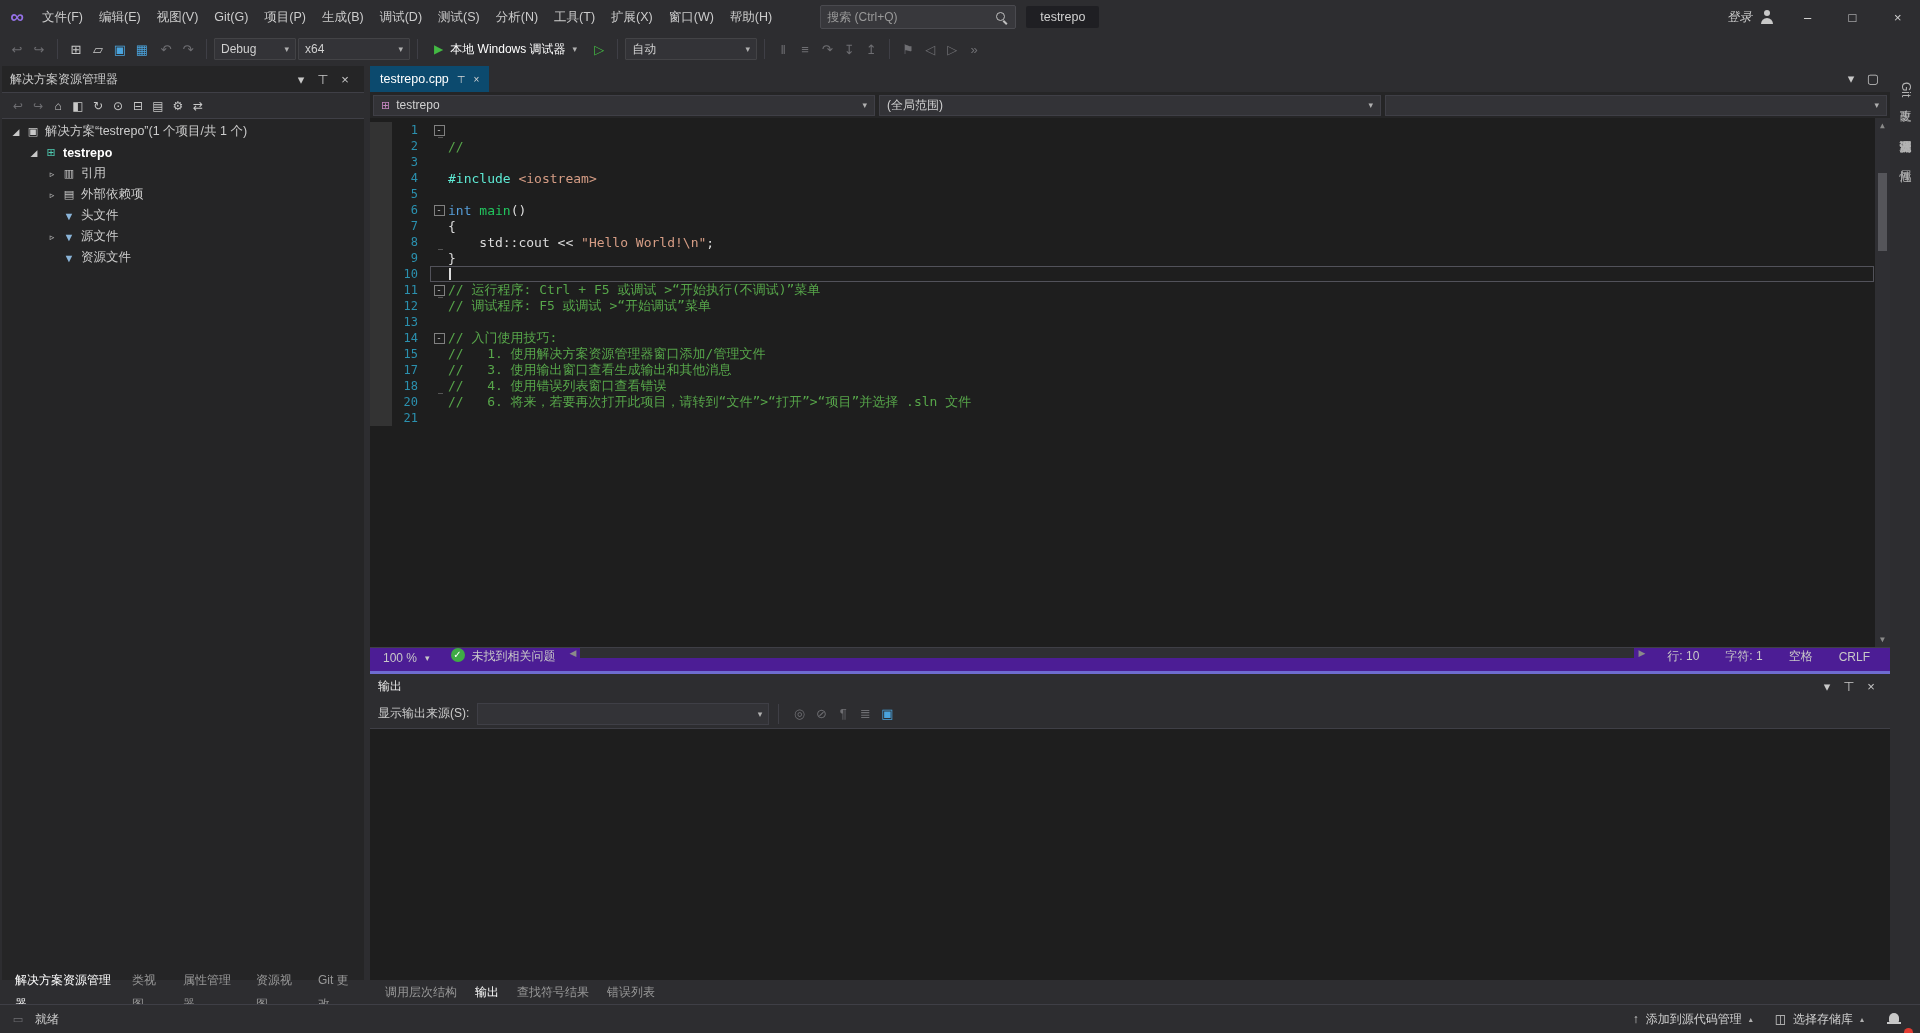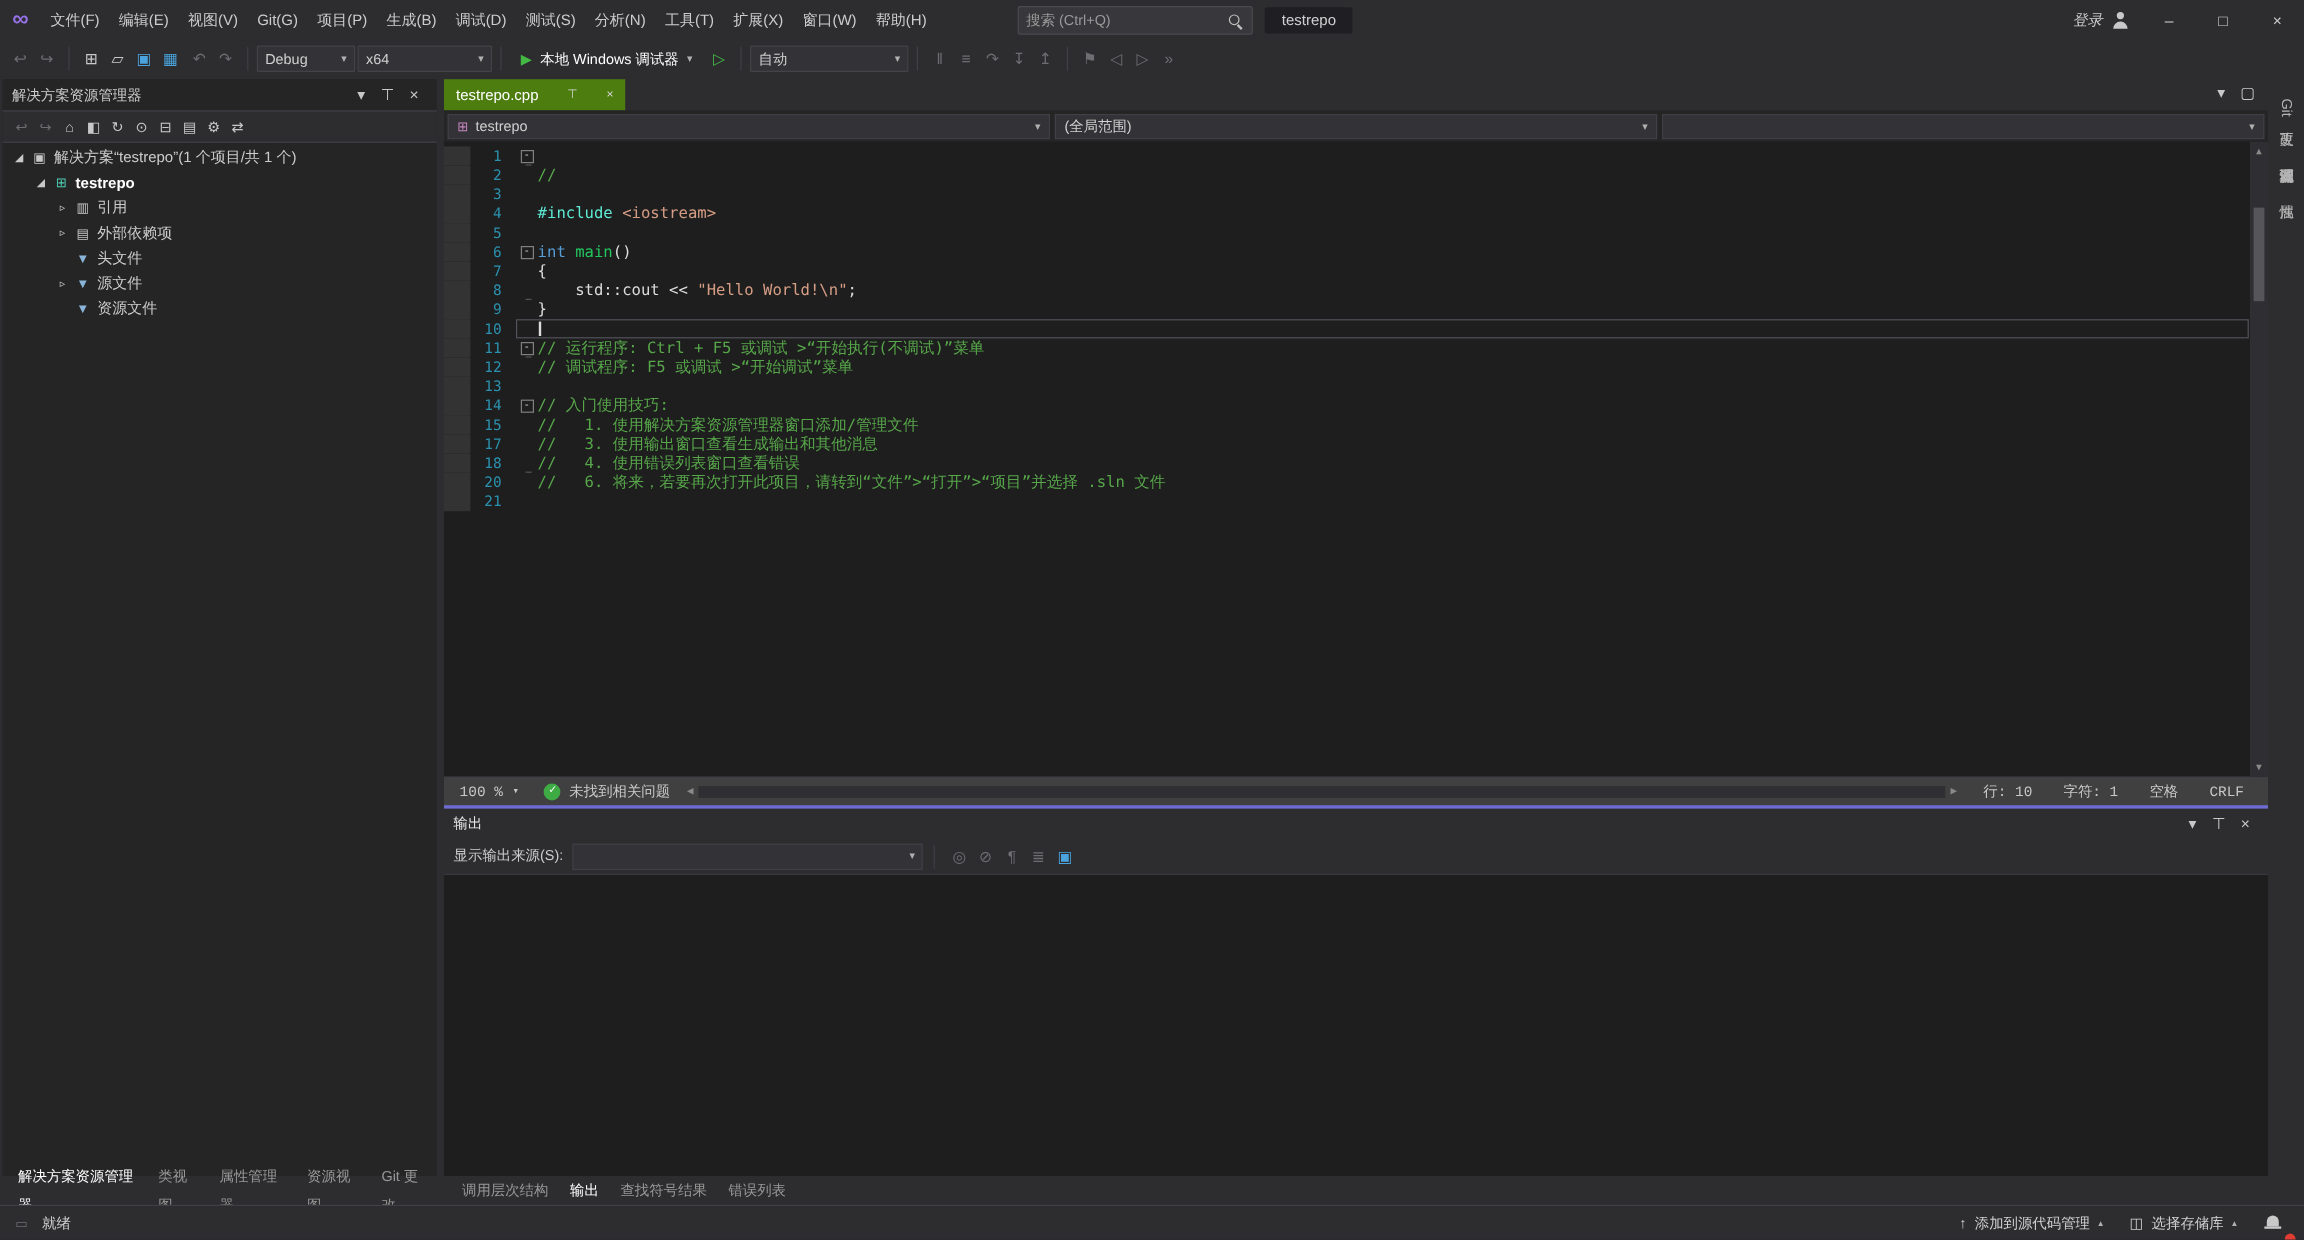--- a/index.html
+++ b/index.html
@@ -10,21 +10,21 @@
     font-size:12px; -webkit-font-smoothing:antialiased;
   }
   .app { display:flex; flex-direction:column; width:1920px; height:1033px; }
 
   
   .titlebar { height:34px; display:flex; align-items:stretch; background:#2d2d30; flex:none; }
   .vslogo { width:34px; display:flex; align-items:center; justify-content:center;
             color:#9672e8; font-size:19px; font-style:italic; font-weight:bold; }
   .menubar { display:flex; align-items:stretch; }
   .menu-item { display:flex; align-items:center; padding:0 8px; font-size:12.5px; color:#cccccc; cursor:default; }
-  .tb-search { margin-left:68px; align-self:center; width:196px; height:24px; background:#38383c;
+  .tb-search { margin-left:40px; align-self:center; width:196px; height:24px; background:#38383c;
                border:1px solid #4a4a4f; border-radius:2px; display:flex; align-items:center;
                padding:0 6px; color:#999; }
   .tb-search .ph { flex:1; font-size:12px; }
   .sol-badge { align-self:center; margin-left:10px; padding:4px 14px; background:#1f1f23;
                border-radius:2px; color:#d0d0d0; font-size:12.5px; }
   .tb-right { margin-left:auto; display:flex; align-items:stretch;font-style:italic; }
   .signin { display:flex; align-items:center; gap:7px; padding:0 10px; font-size:12.5px; }
   .winbtn { width:45px; display:flex; align-items:center; justify-content:center; font-size:13px; color:#cfcfcf; }
 
   
@@ -61,22 +61,22 @@
   .tree { flex:1; overflow:hidden; padding-top:2px; }
   .tree-row { height:21px; display:flex; align-items:center; white-space:nowrap; }
   .tree-arrow { width:16px; flex:none; color:#c8c8c8; font-size:9px; text-align:center; }
   .tree-icon { width:18px; flex:none; font-size:11px; text-align:center; }
   .tree-label { padding-left:3px; color:#cccccc; font-size:12.5px; }
   .tree-label.bold { color:#ffffff; font-weight:bold; }
 
   
   .center { flex:1; display:flex; flex-direction:column; min-width:0; }
   .tabwell { height:28px; display:flex; align-items:flex-end; background:#2d2d30; flex:none; }
-  .doc-tab { height:26px; display:flex; align-items:center; gap:24px; padding:0 10px;
-             background:#4d7c0f; color:#ffffff; font-size:12.5px; }
+  .doc-tab { height:26px; display:flex; align-items:center; gap:8px; padding:0 10px;
+             background:#0c4a6e; color:#ffffff; font-size:12.5px; }
   .doc-tab .ti { font-size:10px; color:#d8d8d8; }
   .tabwell-right { margin-left:auto; display:flex; align-items:center; height:100%; padding-right:6px; gap:2px; }
   .navbar { height:26px; background:#252526; display:flex; align-items:center; padding:2px 3px; gap:4px; flex:none; }
   .nav-combo { flex:1; height:21px; background:#333337; border:1px solid #3f3f46; display:flex;
                align-items:center; padding:0 7px; font-size:12px; color:#d0d0d0; }
   .nav-combo .arr { margin-left:auto; font-size:9px; color:#b0b0b0; }
   .nav-ic { color:#c586c0; margin-right:6px; font-size:11px; }
 
   .code-area { flex:1; position:relative; background:#1e1e1e; overflow:hidden;
                font-family:"DejaVu Sans Mono","Liberation Mono",monospace; font-size:13px; }
@@ -98,22 +98,22 @@
   .code-line.current::after { content:""; position:absolute; left:60px; right:16px; top:0; bottom:0;
                               border:1px solid #52525a; pointer-events:none; }
   .code-line.current::before { content:""; position:absolute; left:79px; top:2px; width:1.5px; height:12px;
                                background:#dcdcdc; z-index:2; }
   .vscroll { position:absolute; top:0; right:0; bottom:0; width:15px; background:#2f2f33; }
   .vscroll .sarr { position:absolute; left:0; width:15px; height:15px; color:#8a8a8a; font-size:8px;
                    display:flex; align-items:center; justify-content:center; }
   .vscroll .sarr.up{top:0} .vscroll .sarr.dn{bottom:0}
   .vscroll .thumb { position:absolute; left:3px; right:3px; top:55px; height:78px; background:#55555a; }
 
-  .estatus { height:24px; background:#404040; border-top:1px solid #3f3f46; display:flex;
-             align-items:center; padding:0 6px; flex:none; color:#c8c8c8;font-family:Liberation Mono, monospace; }
+  .estatus { height:24px; background:#4c1d95; border-top:1px solid #3f3f46; display:flex;
+             align-items:flex-start; padding:0 6px; flex:none; color:#c8c8c8; }
   .zoom { display:flex; align-items:center; gap:8px; padding:0 7px; height:20px; }
   .zoom .arr{font-size:9px;}
   .healthok { width:14px; height:14px; border-radius:50%; background:#3fab45; color:#fff; font-size:10px;
               line-height:14px; text-align:center; margin:0 7px 0 14px; flex:none; }
   .hscroll { flex:1; display:flex; align-items:center; margin:0 10px; }
   .hscroll .harr { color:#8a8a8a; font-size:9px; padding:0 4px; }
   .hscroll .track { flex:1; height:10px; background:#2f2f33; }
   .estat-right { display:flex; align-items:center; gap:26px; padding:0 14px 0 8px; font-size:12px; }
 
   .splitter { height:3px; background:#6e6cd0; flex:none; }

